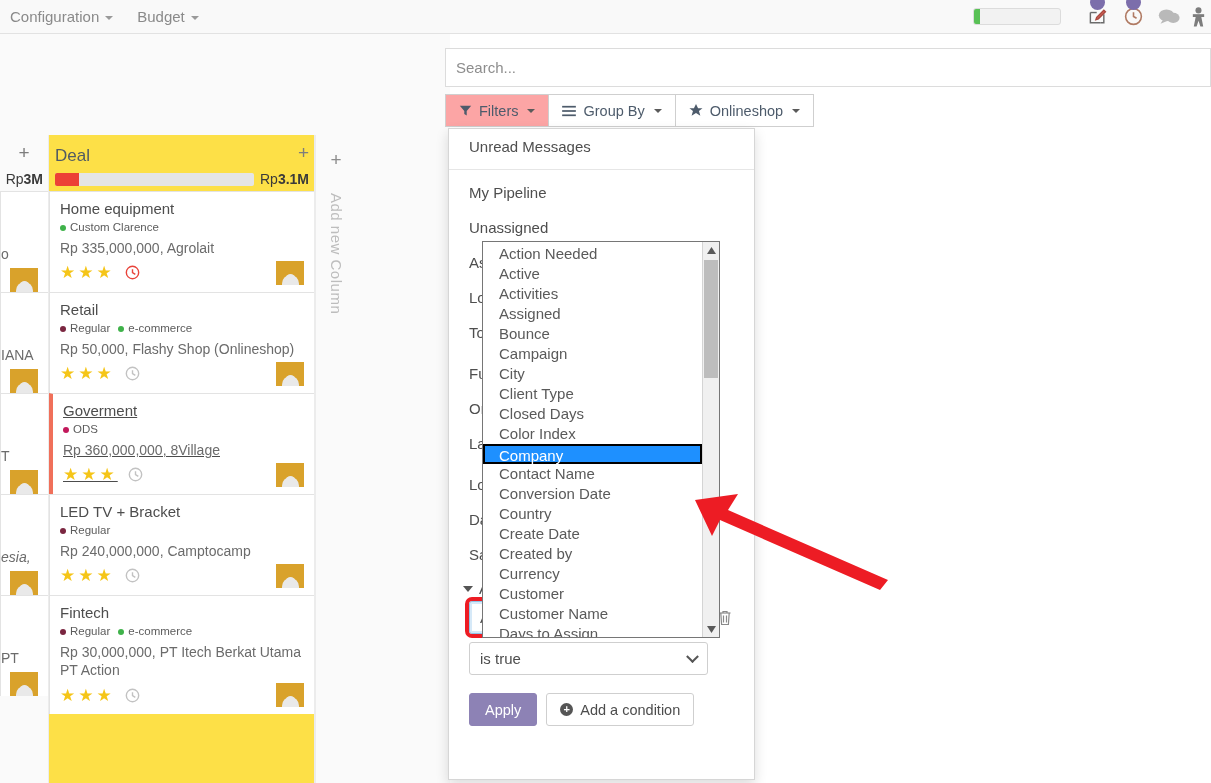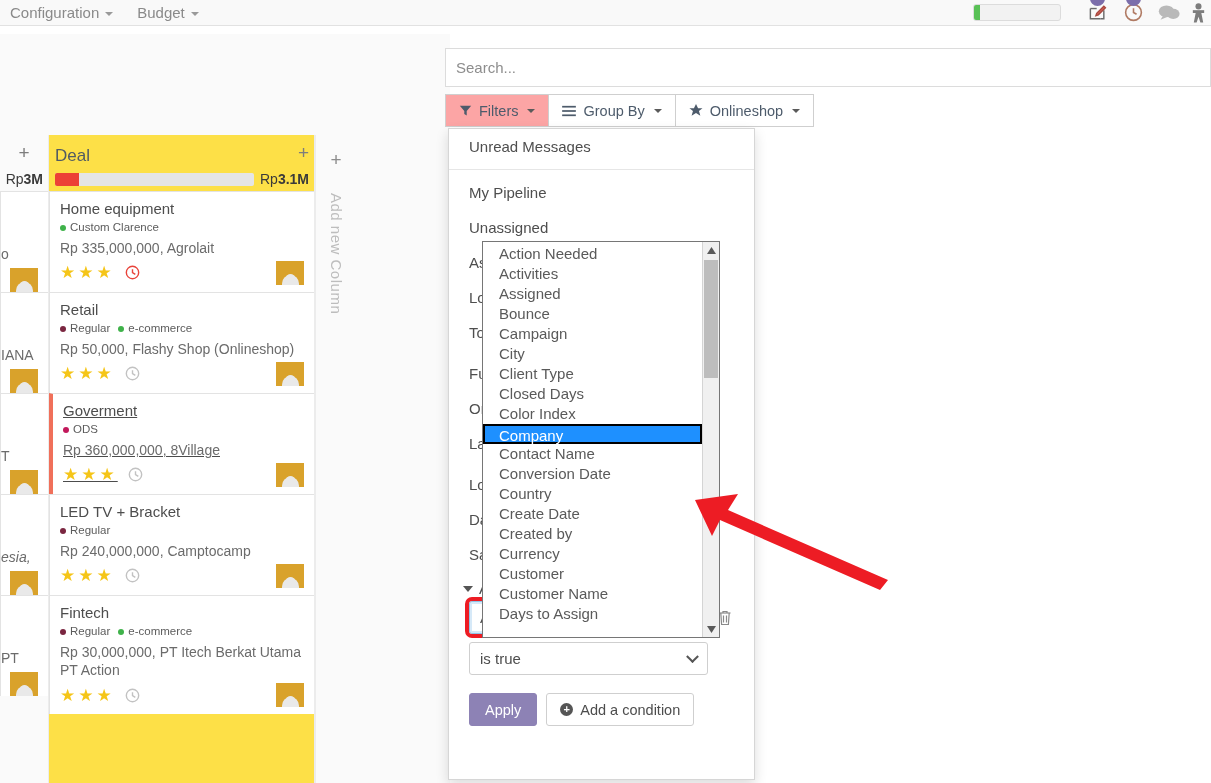--- a/index.html
+++ b/index.html
@@ -8,21 +8,21 @@
     font-family: "Liberation Sans", sans-serif;
     font-size: 14px;
     color: #4c4c4c;
     background: #fff;
     overflow: hidden;
   }
   #root { position: relative; width: 1211px; height: 783px; overflow: hidden; }
 
   
   .topbar {
-    position: absolute; left: 0; top: 0; width: 1211px; height: 26px;
+    position: absolute; left: 0; top: 0; width: 1211px; height: 34px;
     background: #f9f9f9; border-bottom: 1px solid #e2e2e2;
     display: flex; align-items: center;
   }
   .menu-item {
     padding: 0 12px; height: 34px; line-height: 34px;
     font-size: 15px; color: #8a8a8a; cursor: pointer; white-space: nowrap;
   }
   .menu-item:first-child { padding-left: 10px; }
   .caret {
     display: inline-block; width: 0; height: 0; margin-left: 6px;
@@ -584,20 +584,21 @@
       <button class="btn-addcond">
         <span class="plus-circle">+</span>
         <span>Add a condition</span>
       </button>
     </div>
   </div>
 
   <div class="fieldlist">
     <div class="fl-items" id="fl-items">
         <div class="fl-item">Action Needed</div>
+        <div class="fl-item">Active</div>
         <div class="fl-item">Activities</div>
         <div class="fl-item">Assigned</div>
         <div class="fl-item">Bounce</div>
         <div class="fl-item">Campaign</div>
         <div class="fl-item">City</div>
         <div class="fl-item">Client Type</div>
         <div class="fl-item">Closed Days</div>
         <div class="fl-item">Color Index</div>
         <div class="fl-item selected">Company</div>
         <div class="fl-item">Contact Name</div>

